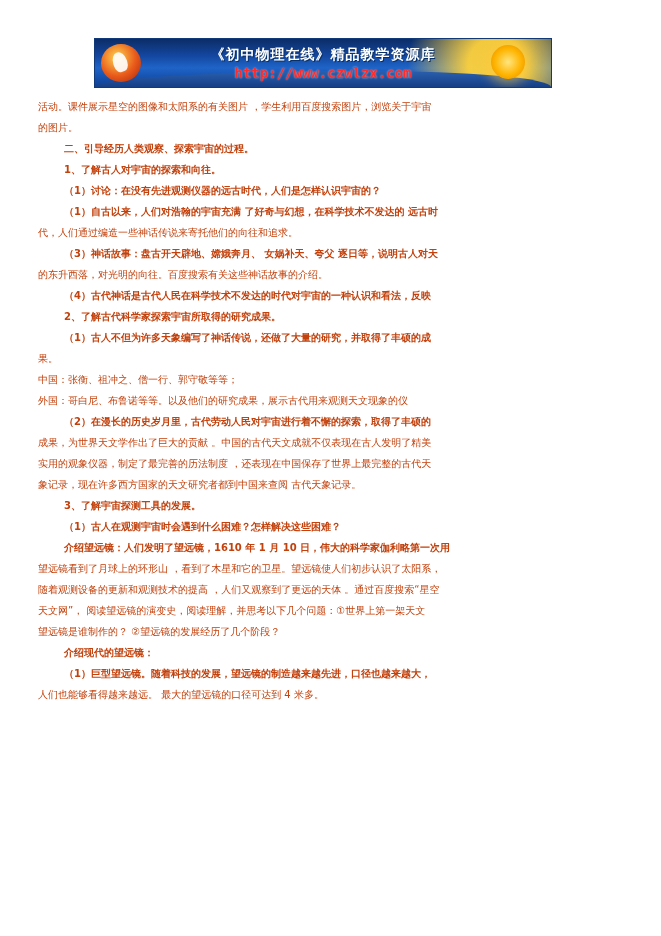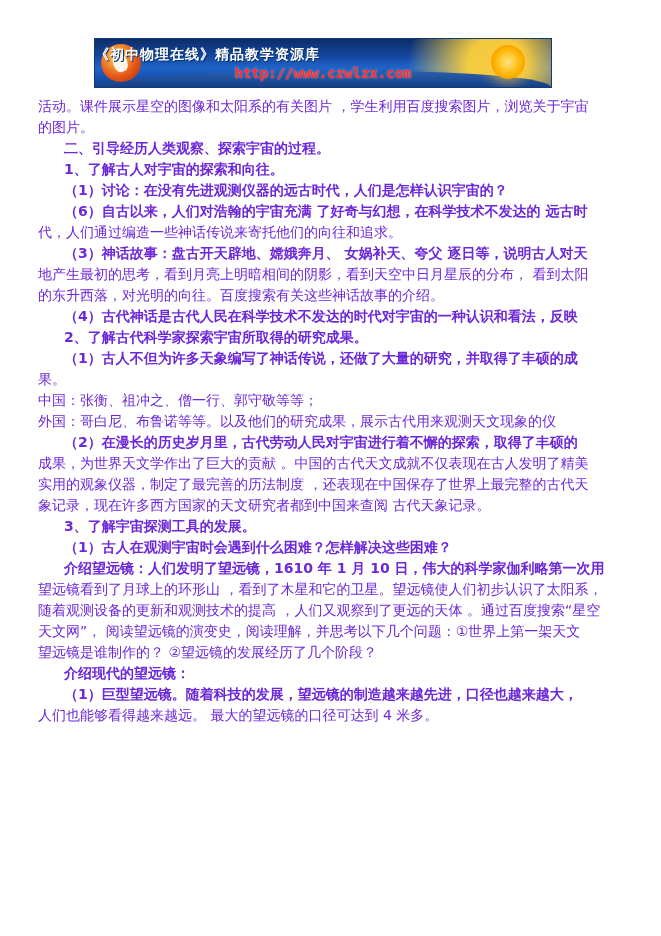--- a/index.html
+++ b/index.html
@@ -72,20 +72,21 @@
     width: 14px; height: 20px;
     background: #ffffff;
     border-radius: 50% 50% 40% 40%;
     transform: rotate(-18deg);
     opacity: .9;
   }
   .banner-title {
     position: absolute;
     left: 0; right: 0;
     top: 7px;
+    text-align: center;
     font-family: "DejaVu Serif", "Liberation Serif", serif;
     font-size: 14px;
     font-weight: bold;
     letter-spacing: 1px;
     color: #ffffff;
     text-shadow: 1px 1px 0 #083066;
   }
   .banner-url {
     position: absolute;
     left: 0; right: 0;
@@ -94,24 +95,24 @@
     font-family: "DejaVu Sans Mono", "Liberation Mono", monospace;
     font-size: 14px;
     font-weight: bold;
     color: #ff2b2b;
     text-shadow: 0 0 2px rgba(255,255,255,0.6);
   }
   
   .content {
     margin-top: 10px;
     font-family: "DejaVu Sans", "Liberation Sans", sans-serif;
-    font-size: 14px;
+    font-size: 10px;
     line-height: 21px;
     text-align: justify;
-    color: #6d28d9;
+    color: #c2410c;
   }
   .content p {
     margin: 0;
     padding: 0;
   }
   .indent1 { text-indent: 26px; font-weight: bold; }
   .noindent { text-indent: 0; }
   
   .footer {
     position: absolute;
@@ -140,24 +141,23 @@
       <div class="banner-url">http://www.czwlzx.com</div>
     </div>
   </div>
 
   <div class="content">
       <p class="noindent">活动。课件展示星空的图像和太阳系的有关图片 ，学生利用百度搜索图片，浏览关于宇宙</p>
       <p class="noindent">的图片。</p>
       <p class="indent1">二、引导经历人类观察、探索宇宙的过程。</p>
       <p class="indent1">1、了解古人对宇宙的探索和向往。</p>
       <p class="indent1">（1）讨论：在没有先进观测仪器的远古时代，人们是怎样认识宇宙的？</p>
-      <p class="indent1">（6）自古以来，人们对浩翰的宇宙充满 了好奇与幻想，在科学技术不发达的 远古时</p>
+      <p class="indent1">（1）自古以来，人们对浩翰的宇宙充满 了好奇与幻想，在科学技术不发达的 远古时</p>
       <p class="noindent">代，人们通过编造一些神话传说来寄托他们的向往和追求。</p>
       <p class="indent1">（3）神话故事：盘古开天辟地、嫦娥奔月、 女娲补天、夸父 逐日等，说明古人对天</p>
-      <p class="noindent">地产生最初的思考，看到月亮上明暗相间的阴影，看到天空中日月星辰的分布， 看到太阳</p>
       <p class="noindent">的东升西落，对光明的向往。百度搜索有关这些神话故事的介绍。</p>
       <p class="indent1">（4）古代神话是古代人民在科学技术不发达的时代对宇宙的一种认识和看法，反映</p>
       <p class="indent1">2、了解古代科学家探索宇宙所取得的研究成果。</p>
       <p class="indent1">（1）古人不但为许多天象编写了神话传说，还做了大量的研究，并取得了丰硕的成</p>
       <p class="noindent">果。</p>
       <p class="noindent">中国：张衡、祖冲之、僧一行、郭守敬等等；</p>
       <p class="noindent">外国：哥白尼、布鲁诺等等。以及他们的研究成果，展示古代用来观测天文现象的仪</p>
       <p class="indent1">（2）在漫长的历史岁月里，古代劳动人民对宇宙进行着不懈的探索，取得了丰硕的</p>
       <p class="noindent">成果，为世界天文学作出了巨大的贡献 。中国的古代天文成就不仅表现在古人发明了精美</p>
       <p class="noindent">实用的观象仪器，制定了最完善的历法制度 ，还表现在中国保存了世界上最完整的古代天</p>

